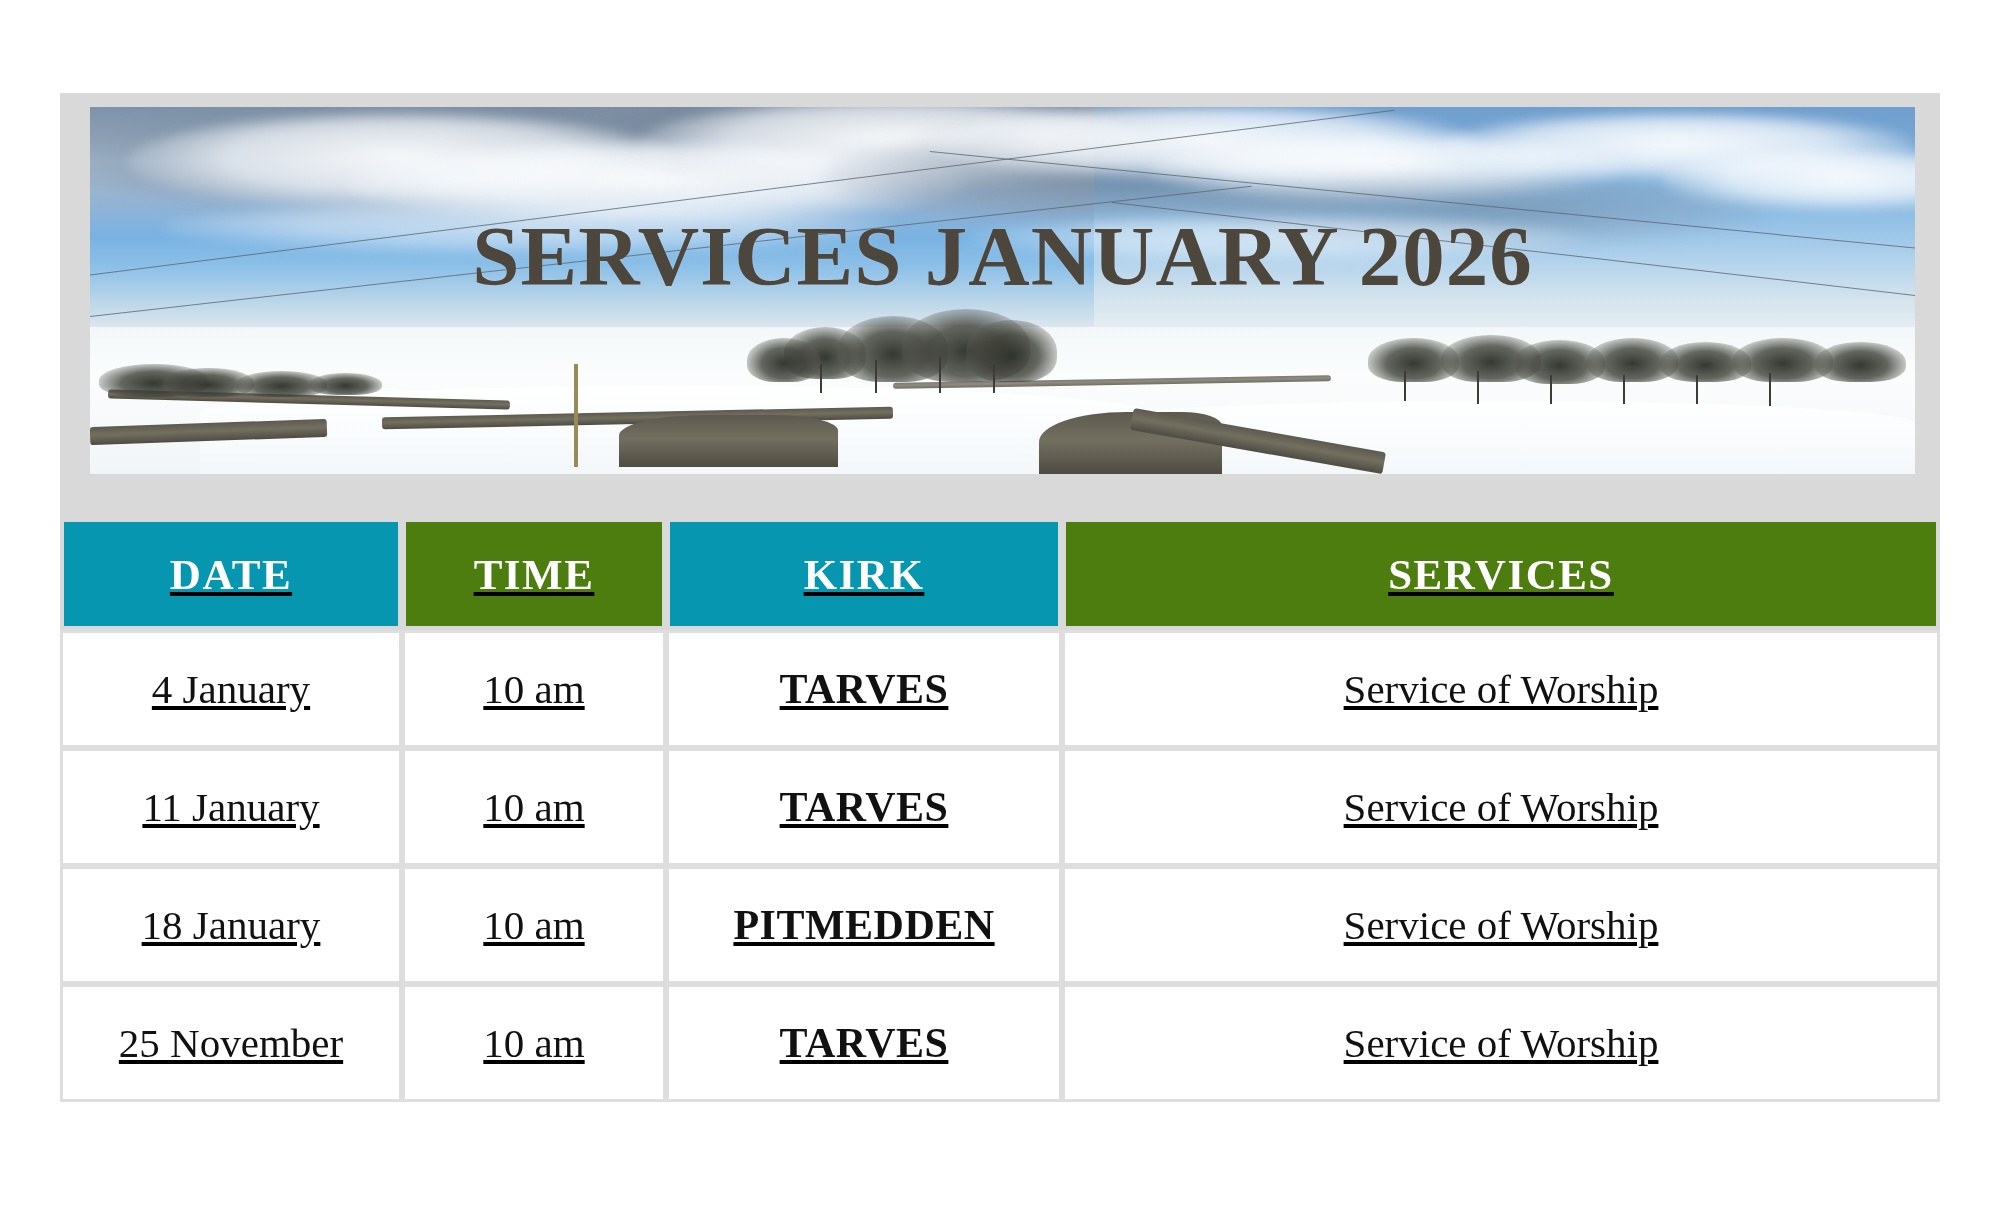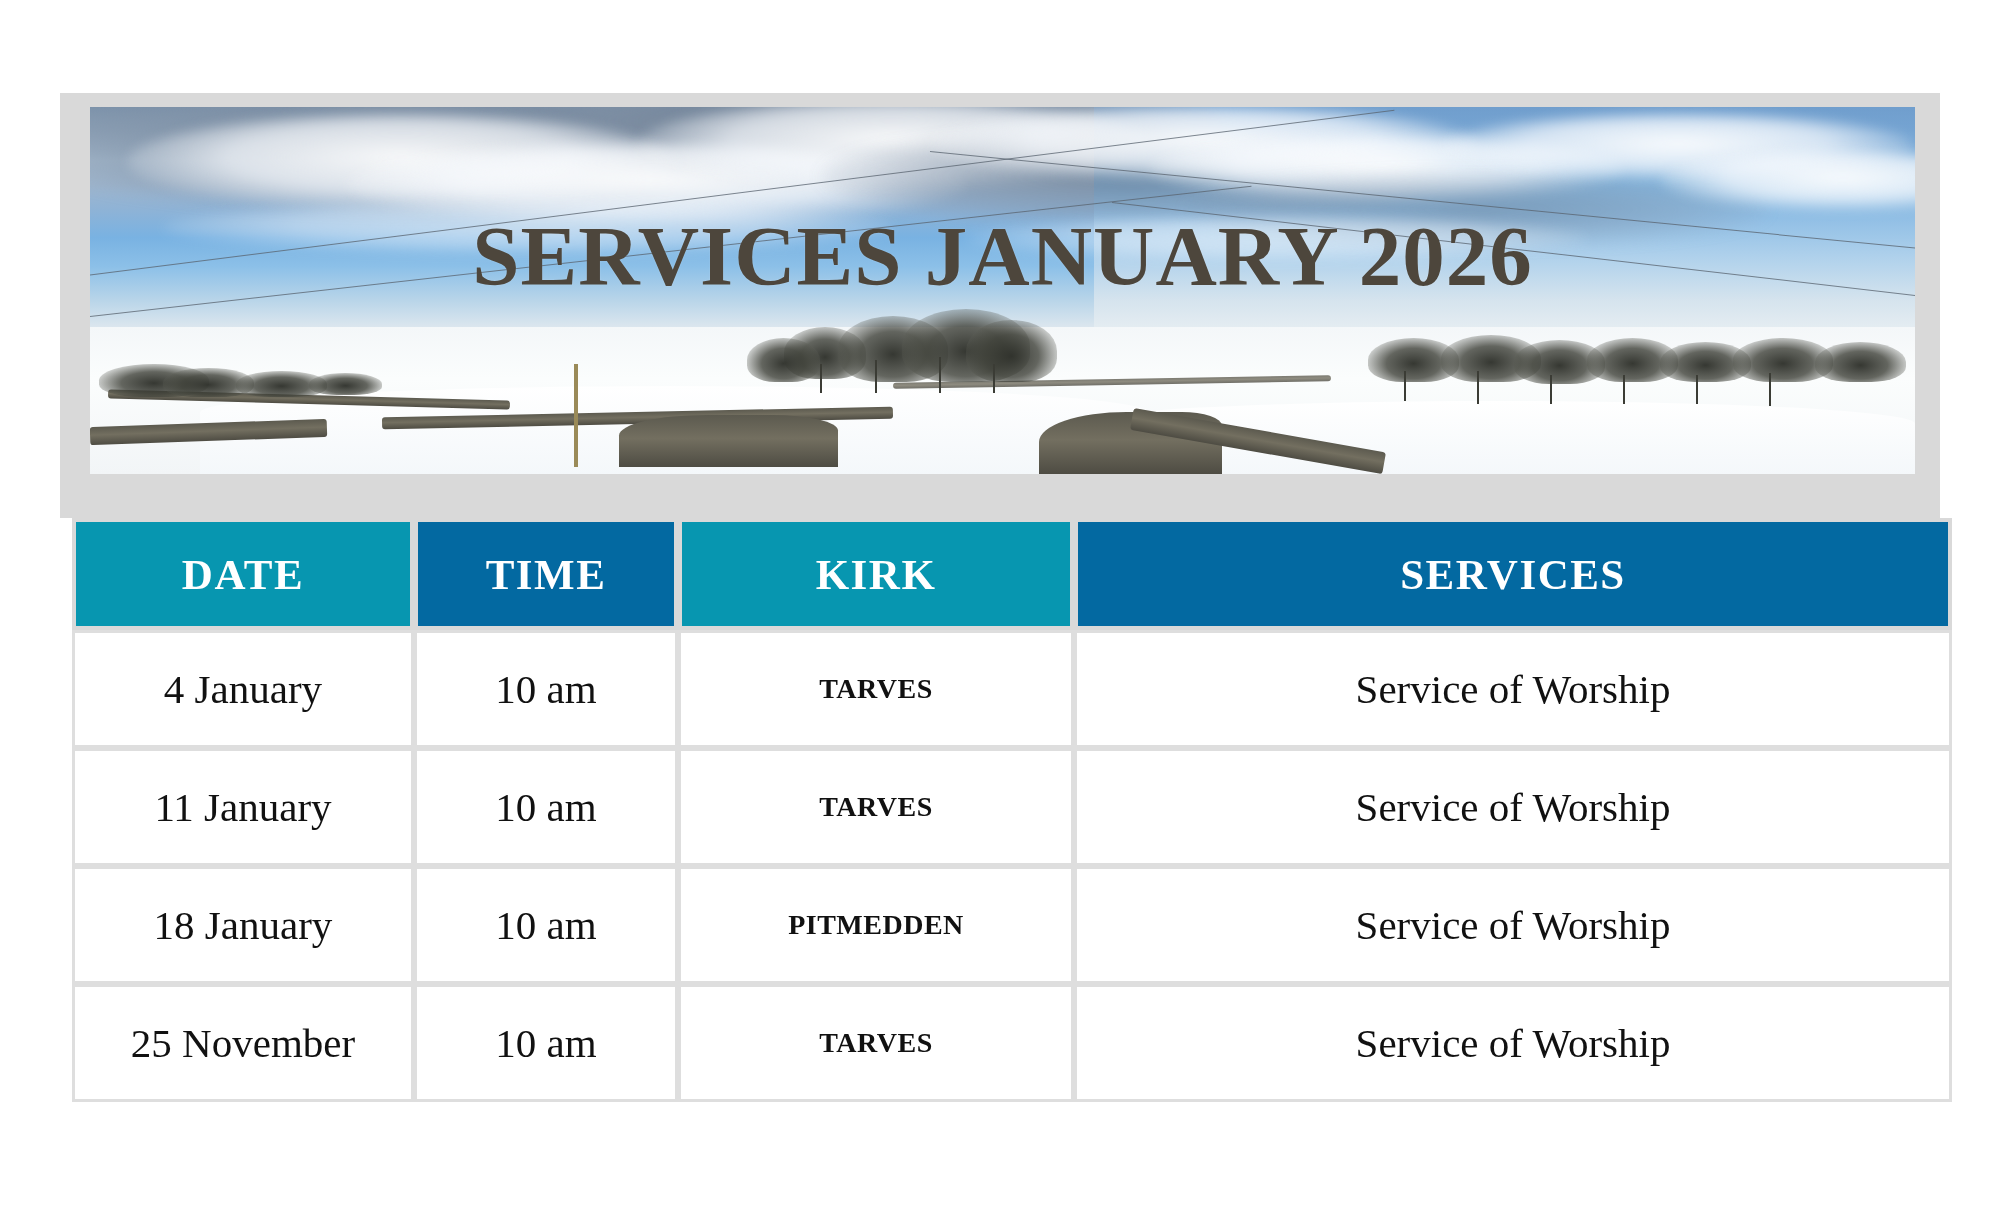--- a/index.html
+++ b/index.html
@@ -170,26 +170,27 @@
     line-height: 1.05;
     letter-spacing: 1px;
     color: #4d463c;
     white-space: nowrap;
     text-shadow: 0 0 2px rgba(255,255,255,.20);
   }
 
   
   .svc-table {
     position: absolute;
-    left: 12px;
+    left: 0;
     top: 425px;
     width: 1880px;
     border-collapse: separate;
     border-spacing: 0;
     table-layout: fixed;
+    text-decoration: underline;
   }
   .svc-table col.c-date    { width: 342px; }
   .svc-table col.c-time    { width: 264px; }
   .svc-table col.c-kirk    { width: 396px; }
   .svc-table col.c-service { width: 878px; }
 
   .svc-table th {
     height: 112px;
     color: #ffffff;
     font-family: "Liberation Serif", "DejaVu Serif", serif;
@@ -197,41 +198,41 @@
     font-size: 43px;
     letter-spacing: 1.5px;
     text-align: center;
     vertical-align: middle;
     border: 4px solid #d9d9d9;
     border-top-width: 4px;
     box-sizing: border-box;
     padding: 0;
   }
   th.h-teal { background: #0796b0; }
-  th.h-blue { background: #0369a1; }
+  th.h-blue { background: #4d7c0f; }
 
   .svc-table td {
     height: 118px;
     background: #ffffff;
     border: 3px solid #dedede;
     box-sizing: border-box;
     text-align: center;
     vertical-align: middle;
     padding: 0;
     color: #111111;
   }
   td.cell-date,
   td.cell-time {
     font-family: "Liberation Serif", "DejaVu Serif", serif;
     font-size: 41px;
     font-stretch: condensed;
   }
   td.cell-kirk {
     font-family: "Liberation Serif", "DejaVu Serif", serif;
-    font-size: 28px;
+    font-size: 42px;
     font-weight: bold;
     letter-spacing: .5px;
   }
   td.cell-service {
     font-family: "Liberation Serif", "DejaVu Serif", serif;
     font-size: 41px;
   }
 </style>
 </head>
 <body>

